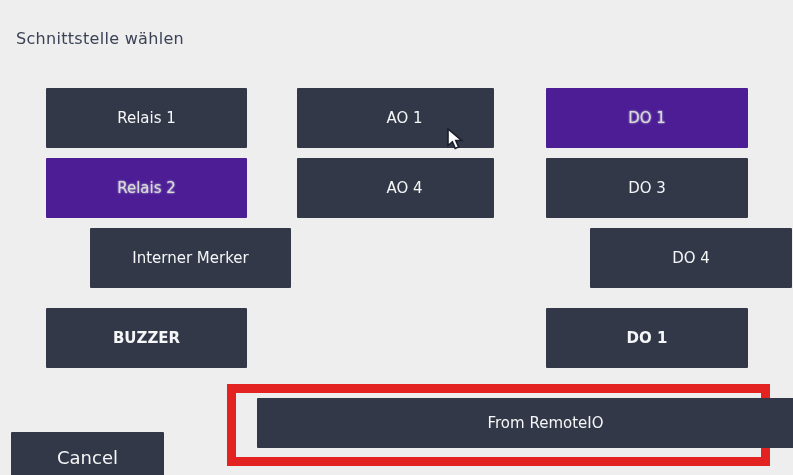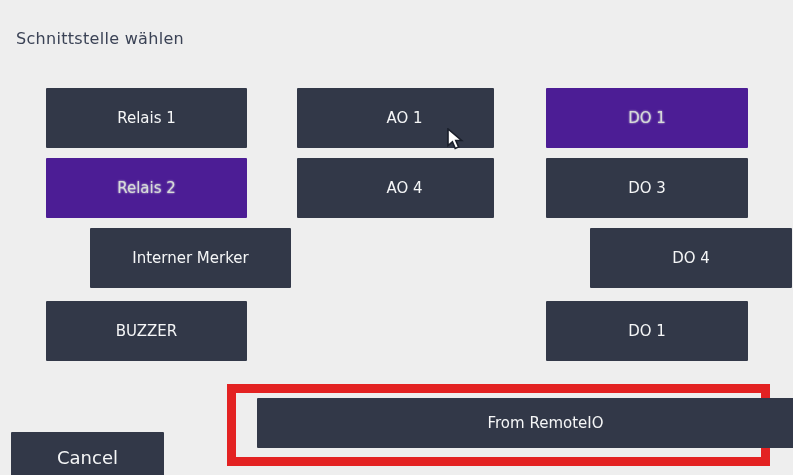--- a/index.html
+++ b/index.html
@@ -42,21 +42,21 @@
   }
   
   .c1 { left: 46px;  width: 201px; }
   
   .c2 { left: 297px; width: 179px; padding-left: 18px; }
   
   .c3 { left: 546px; width: 202px; }
   .r1 { top: 88px; }
   .r2 { top: 158px; text-align: right; }
   .r3 { top: 228px; margin-left: 44px; }
-  .r4 { top: 301px; }
+  .r4 { top: 308px; font-weight: bold; }
 
   .highlight-box {
     position: absolute;
     left: 227px;
     top: 384px;
     width: 543px;
     height: 82px;
     box-sizing: border-box;
     border: 9px solid #e32222;
   }

